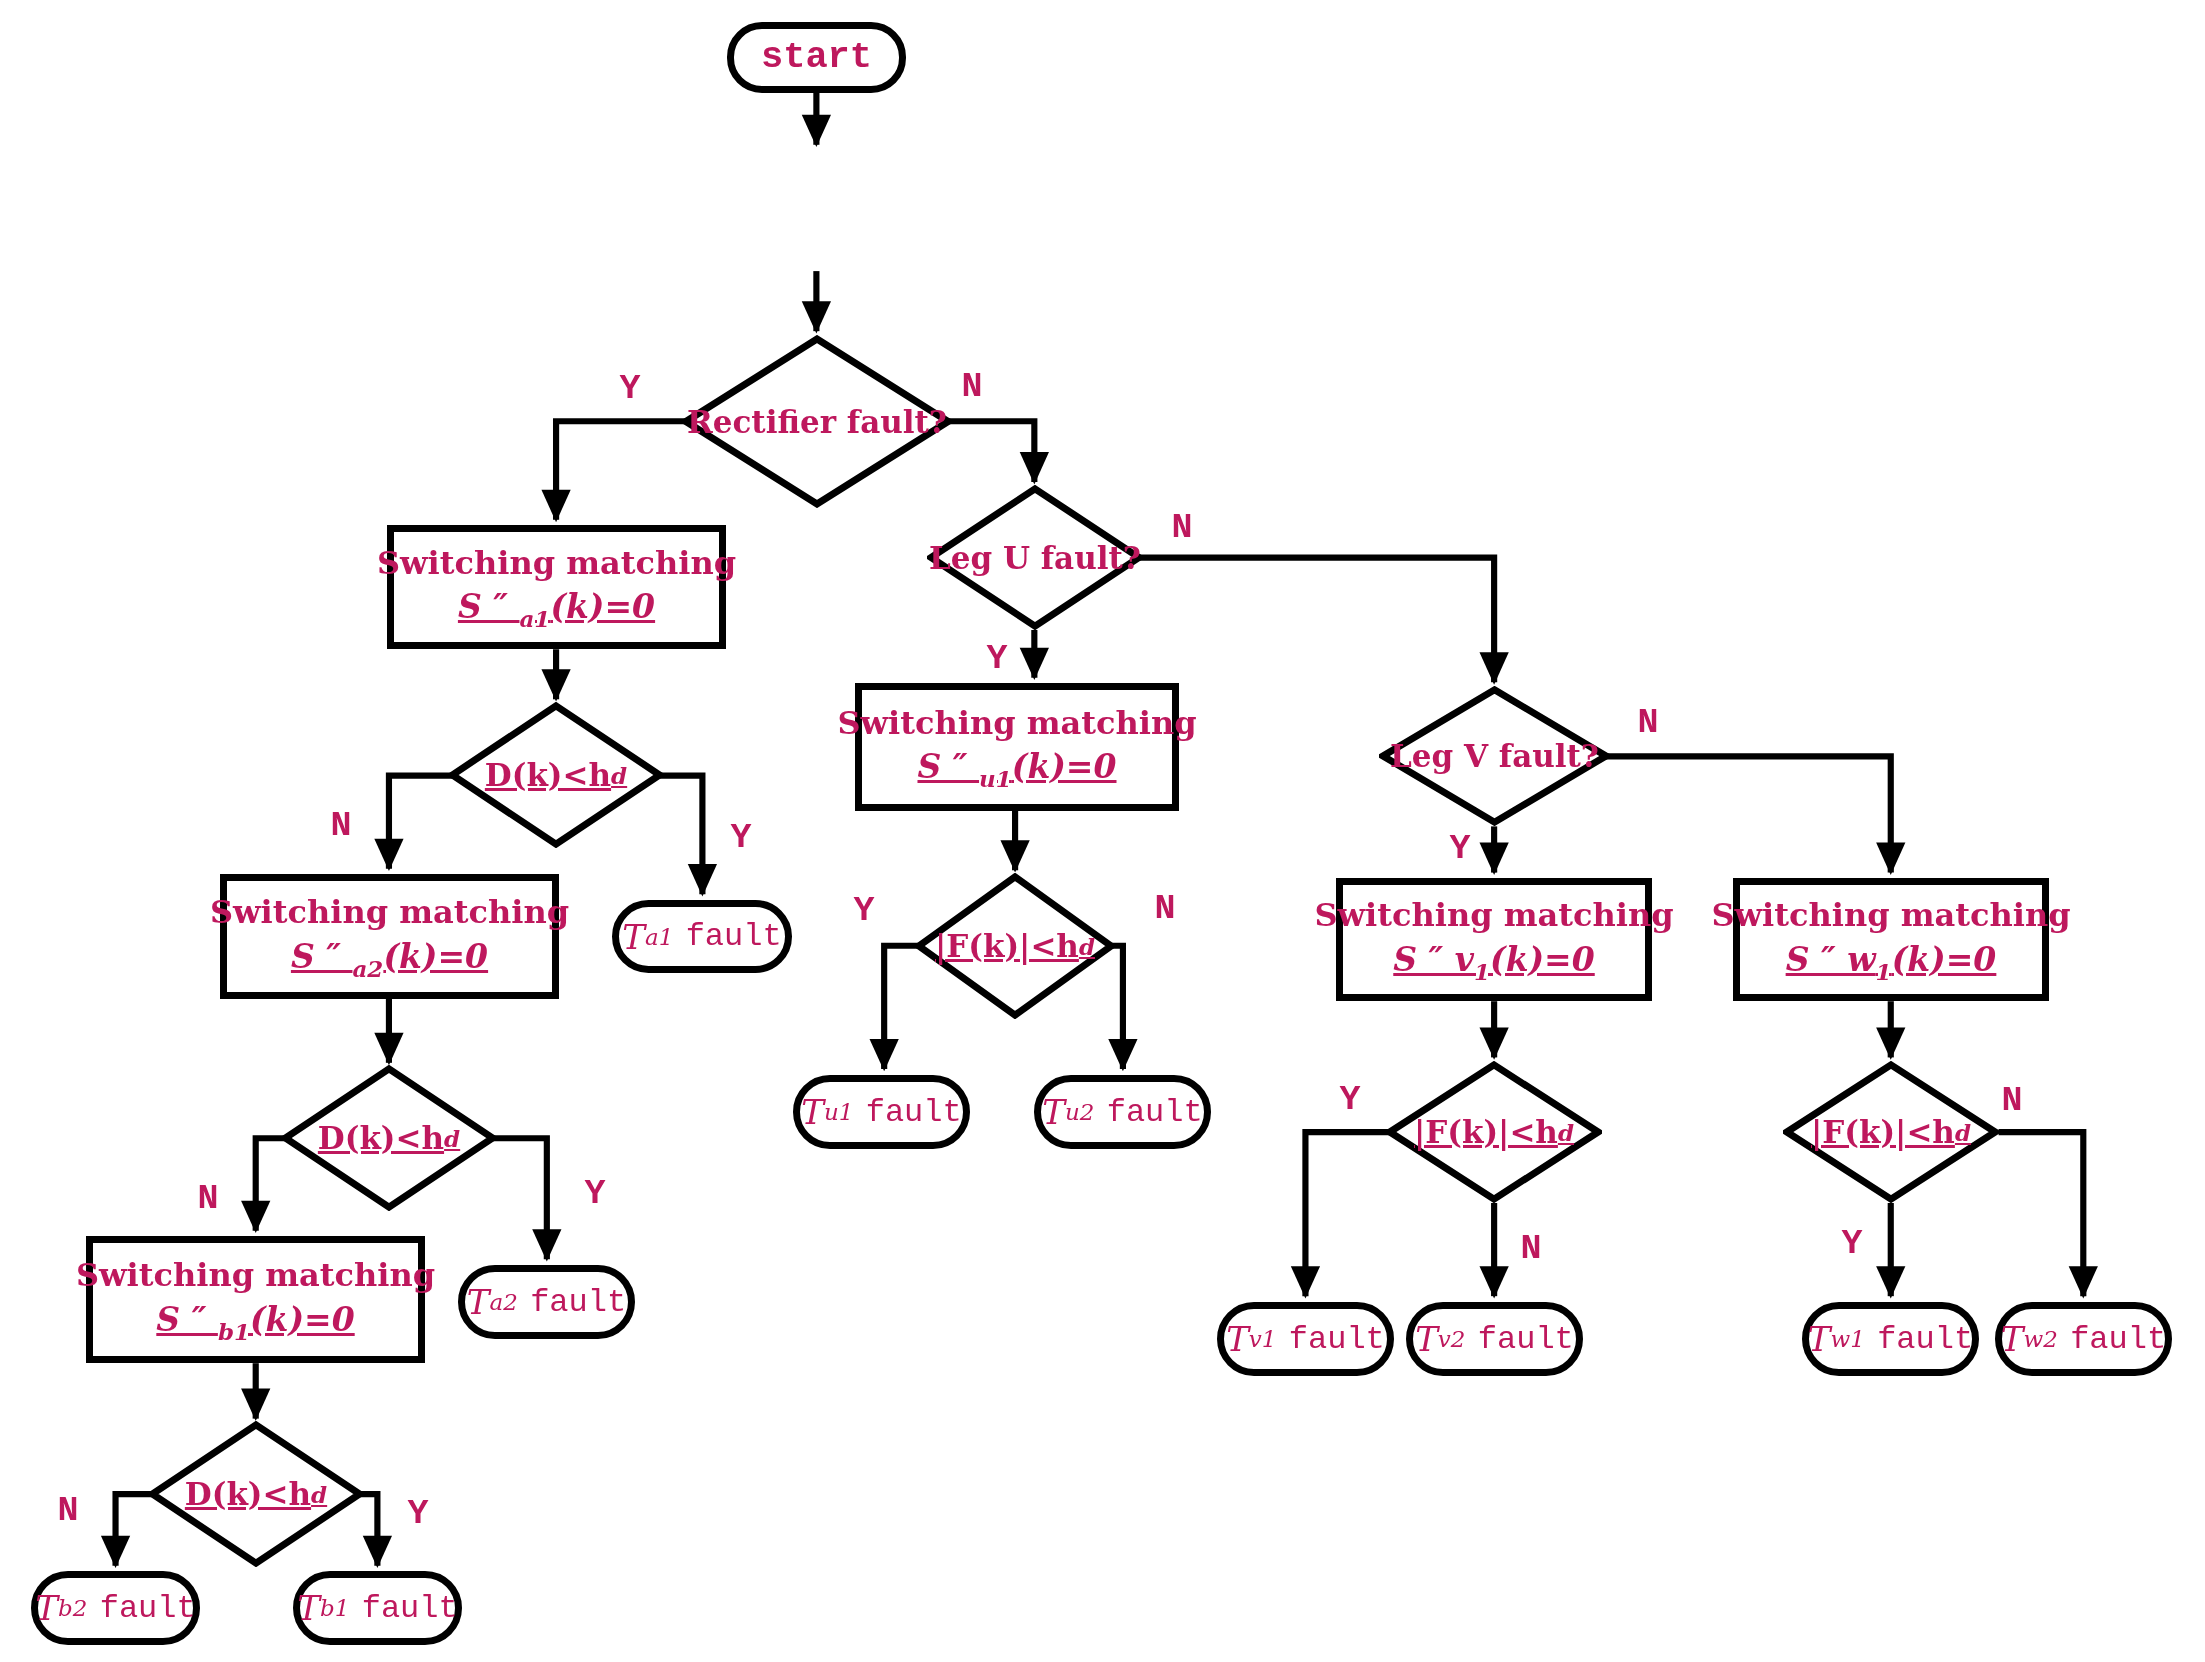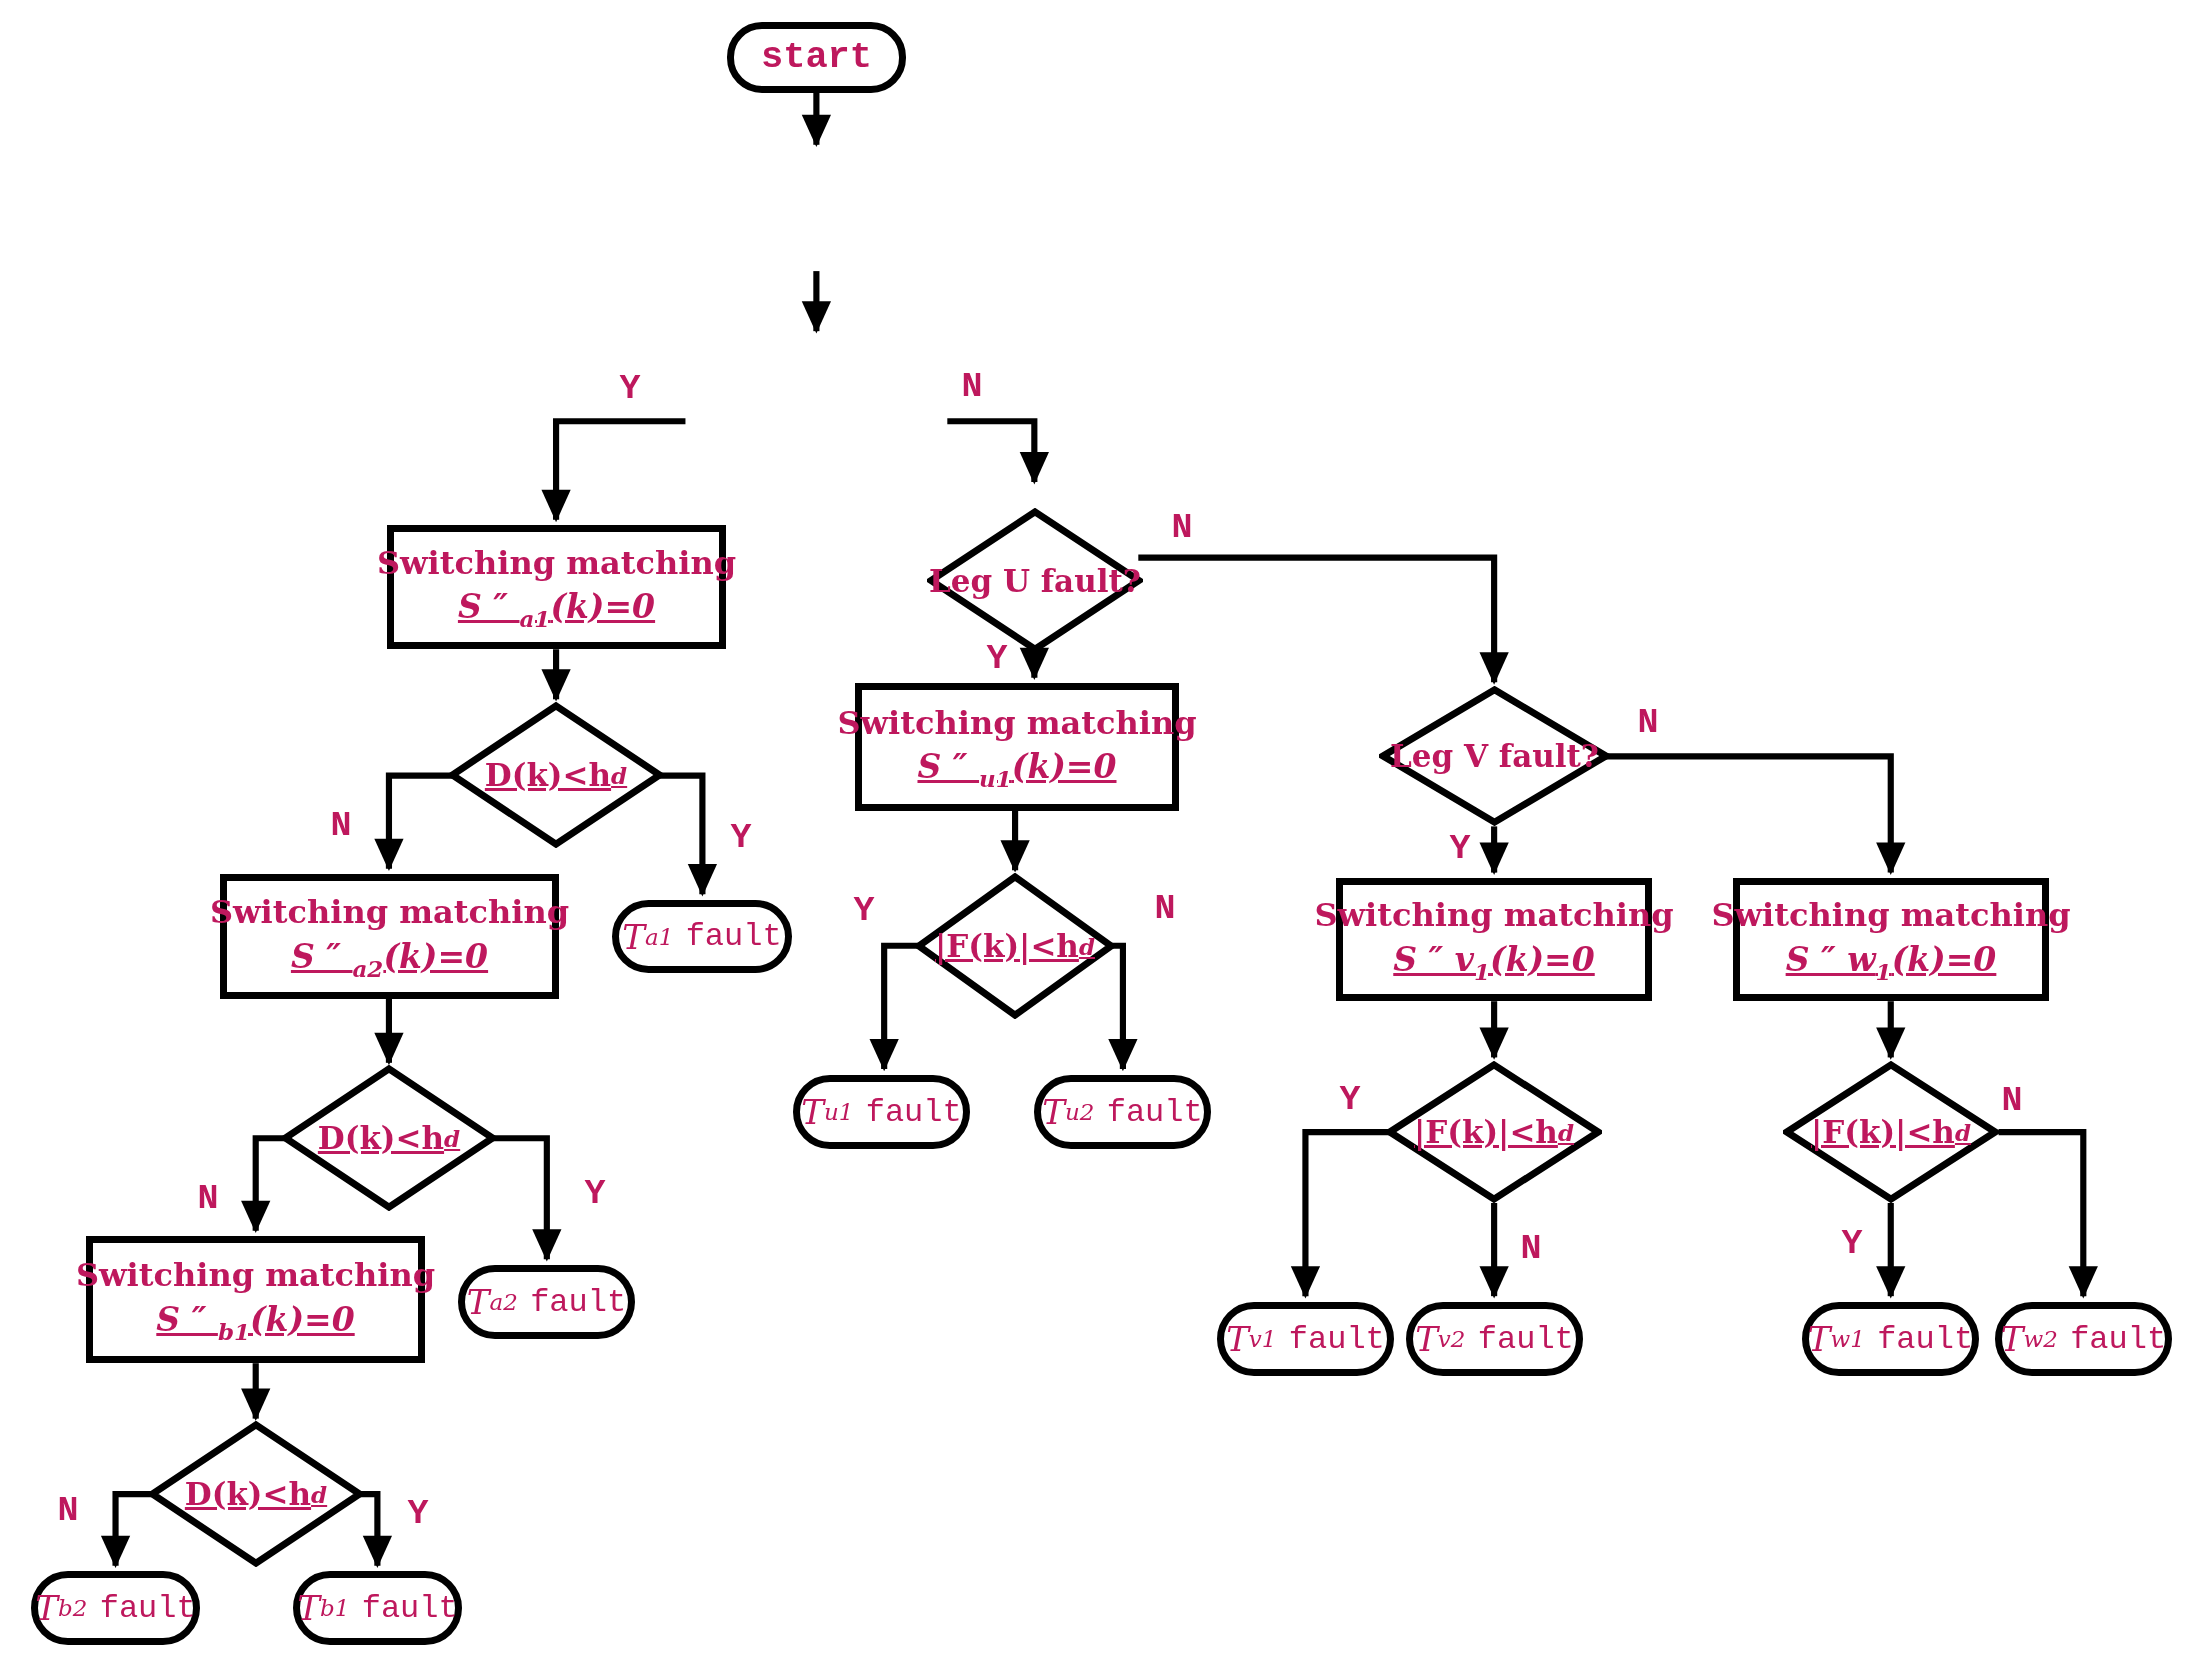--- a/index.html
+++ b/index.html
@@ -65,22 +65,28 @@
     <polyline points="2455,1300 2455,1373" marker-end="url(#ah)"></polyline>
     <polyline points="2455,1562 2455,1683" marker-end="url(#ah)"></polyline>
     <polyline points="2595,1470 2705,1470 2705,1683" marker-end="url(#ah)"></polyline>
   </svg>
 
   <div class="node tnode" style="left:727px;top:21.6px;width:179px;height:71px;border-radius:35px;">
     <span class="start-label">start</span>
   </div>
 
 
-
-  <div class="dnode" style="left:927px;top:508px;width:216px;height:145px;">
+  <div class="dnode" style="left:682px;top:335px;width:270px;height:173px;">
+    <svg width="270" height="173" viewBox="0 0 350 224">
+      <polygon points="175,5 345,112 175,219 5,112" fill="#fff" stroke="#000" stroke-width="9"></polygon>
+    </svg>
+    <div class="dtext">Rectifier fault?</div>
+  </div>
+
+  <div class="dnode" style="left:927px;top:485px;width:216px;height:145px;">
     <svg width="216" height="145" viewBox="0 0 280 188">
       <polygon points="140,5 275,94 140,183 5,94" fill="#fff" stroke="#000" stroke-width="9"></polygon>
     </svg>
     <div class="dtext">Leg U fault?</div>
   </div>
 
   <div class="dnode" style="left:1379px;top:686px;width:231px;height:140px;">
     <svg width="231" height="140" viewBox="0 0 300 182">
       <polygon points="150,5 295,91 150,177 5,91" fill="#fff" stroke="#000" stroke-width="9"></polygon>
     </svg>

